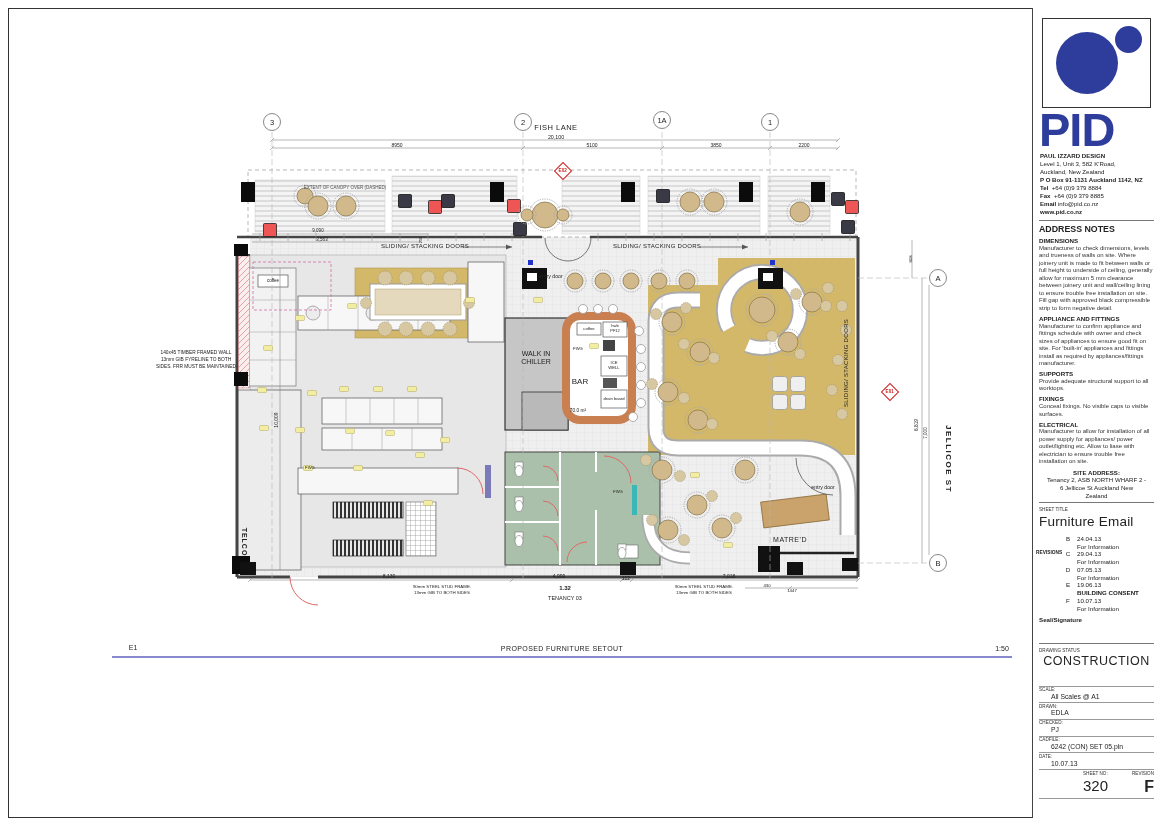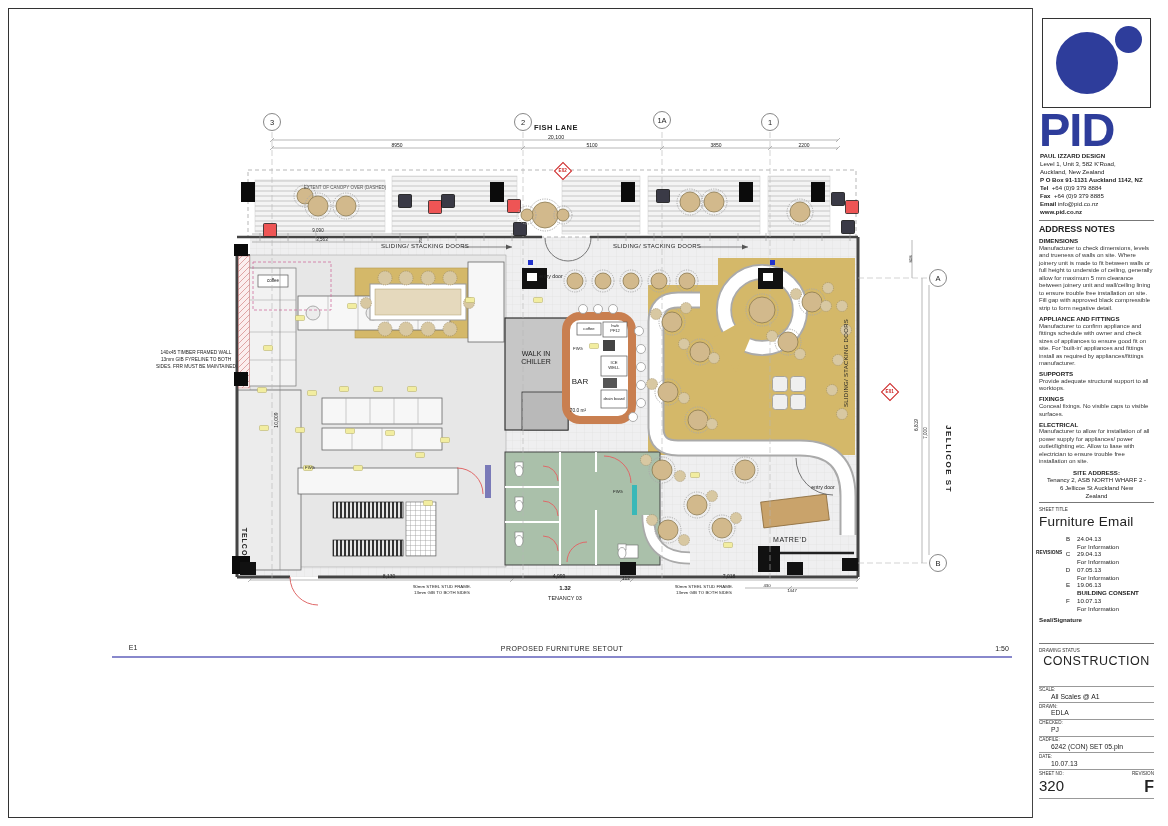--- a/index.html
+++ b/index.html
@@ -49,21 +49,21 @@
   .tb-revs{position:relative;padding:2px 4px 0 26px;font-size:6.2px;}
   .revlab{position:absolute;left:3px;top:17px;font-size:4.8px;font-weight:bold;}
   .revrow{display:grid;grid-template-columns:18px auto;}
   .revrow .rl{text-align:center;}
   .tb-seal{padding:4px 6px 0;font-weight:bold;}
   .sealspace{height:16px;}
   .tb-status{font-size:12.5px;text-align:center;letter-spacing:.5px;padding-bottom:16px;}
   .mrow{border-top:.8px solid #999;margin:0 6px;padding:.5px 0 1px;}
   .mrow .ml{font-size:4.6px;color:#333;display:block;}
   .mrow .mv{font-size:6.8px;padding-left:12px;}
-  .numrow{border-top:.8px solid #999;margin:0 6px;display:flex;justify-content:space-between;padding:1px 0;gap:24px;}
+  .numrow{border-top:.8px solid #999;margin:0 6px;display:flex;justify-content:flex-end;padding:1px 0;gap:24px;}
   .bignum{font-size:15px;}
   .bigrev{font-size:16px;font-weight:bold;text-align:right;}
   .numR .sl{text-align:right;padding:0;}
   .numL .sl{padding:0;}
   .jobrow{border-top:.8px solid #999;margin:0 6px;padding:1px 0;}
 </style>
 </head>
 <body>
 
 <div class="sheet">
@@ -447,21 +447,21 @@
     <div class="bub" style="left:938px;top:278px">A</div>
     <div class="bub" style="left:938px;top:563px">B</div>
 
     <div class="dia" style="left:563px;top:171px">
         <span>E02</span>
       </div>
     <div class="dia" style="left:890px;top:392px">
         <span>E01</span>
       </div>
 
-    <div class="lbl" style="left:556px;top:128px;font-size:7.5px;font-weight:bold;letter-spacing:.5px">FISH LANE</div>
+    <div class="lbl" style="left:556px;top:128px;font-size:7.5px;font-weight:normal;letter-spacing:.5px">FISH LANE</div>
     <div class="lbl" style="left:556px;top:137px;font-size:5.3px">20,100</div>
     <div class="lbl" style="left:397px;top:146px;font-size:5px">8950</div>
     <div class="lbl" style="left:592px;top:146px;font-size:5px">5100</div>
     <div class="lbl" style="left:716px;top:146px;font-size:5px">3850</div>
     <div class="lbl" style="left:804px;top:146px;font-size:5px">2200</div>
     <div class="lbl" style="left:345px;top:188px;font-size:4.5px;color:#555">EXTENT OF CANOPY OVER (DASHED)</div>
     <div class="lbl" style="left:425px;top:247px;font-size:6px;letter-spacing:.3px">SLIDING/ STACKING DOORS</div>
     <div class="lbl" style="left:657px;top:247px;font-size:6px;letter-spacing:.3px">SLIDING/ STACKING DOORS</div>
     <div class="lbl r-90" style="left:847px;top:363px;font-size:6px;letter-spacing:.3px">SLIDING/ STACKING DOORS</div>
     <div class="lbl" style="left:318px;top:231px;font-size:4.5px">9,090</div>

